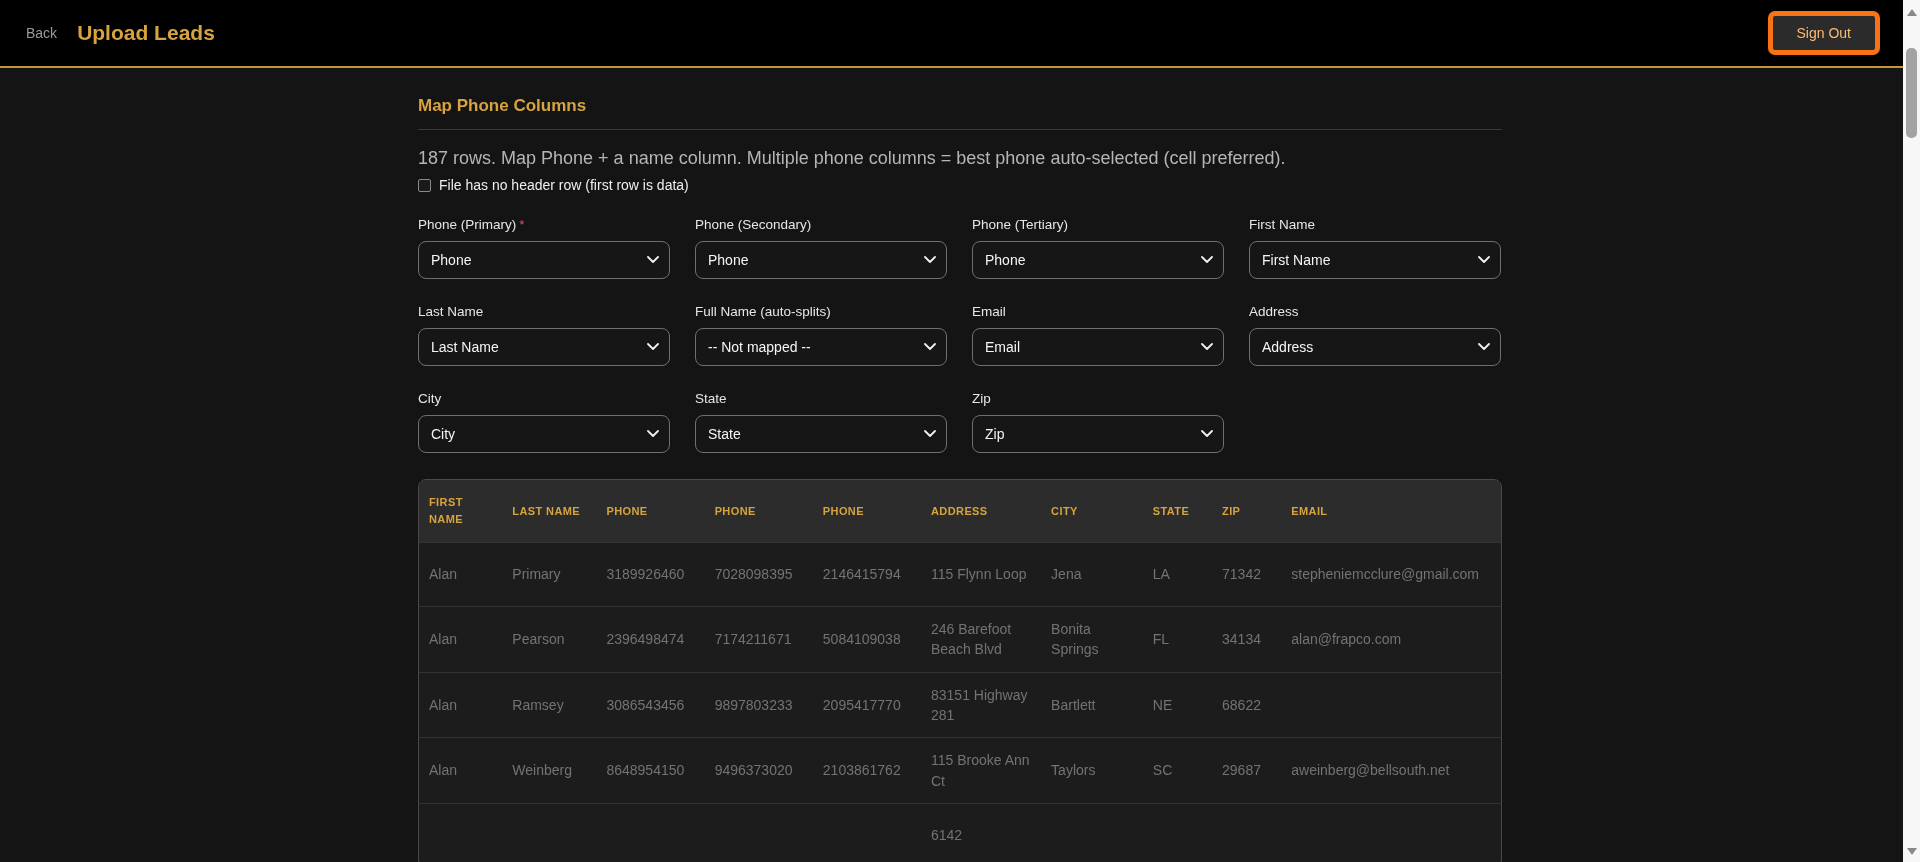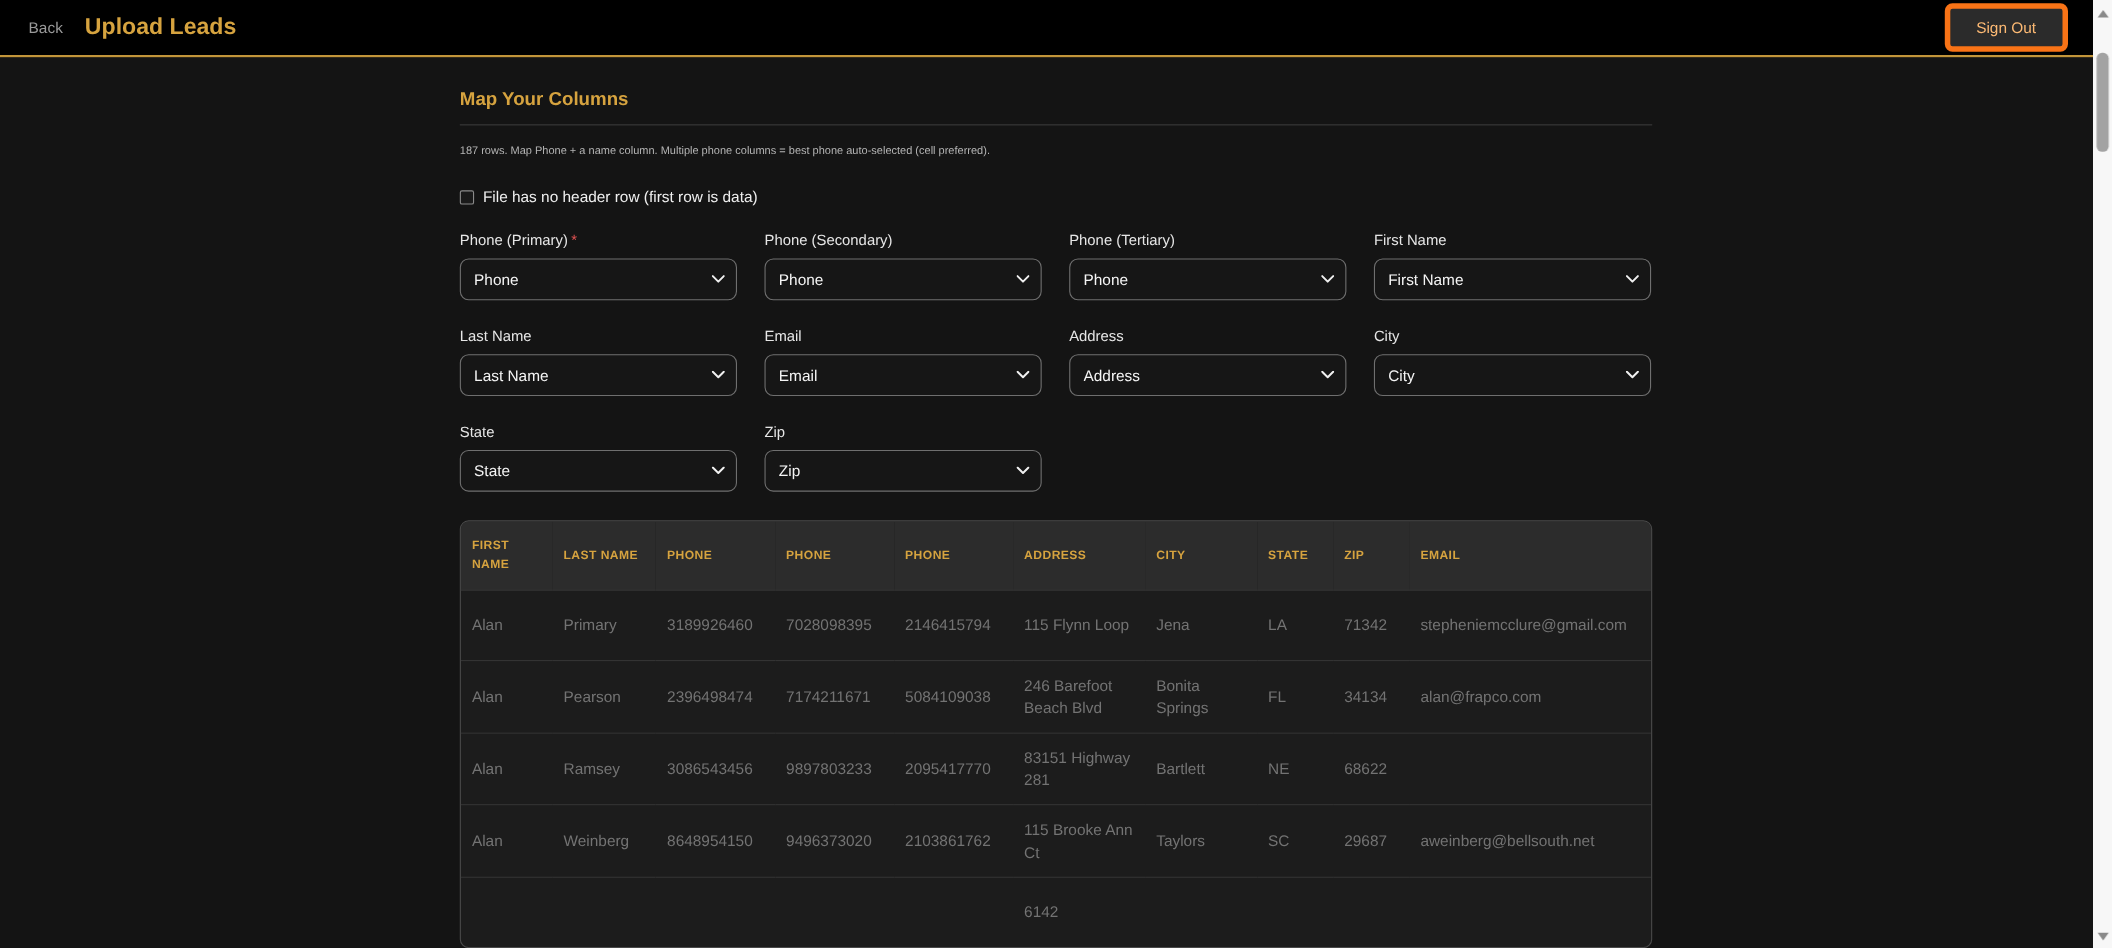--- a/index.html
+++ b/index.html
@@ -6,21 +6,21 @@
   html, body {
     width: 1920px; height: 862px;
     overflow: hidden;
     background: #141414;
     font-family: "Liberation Sans", sans-serif;
     color: #e8e8e8;
   }
 
   
   .topbar {
-    height: 52px;
+    height: 68px;
     background: #000;
     border-bottom: 2px solid #c2953a;
     display: flex;
     align-items: center;
     padding: 0 40px 0 26px;
   }
   .back-link {
     color: #9a9a9a;
     font-size: 14px;
     cursor: pointer;
@@ -56,22 +56,22 @@
     font-weight: bold;
     margin-bottom: 13px;
   }
   .divider {
     border: none;
     border-top: 1px solid #3a3a3a;
     margin-bottom: 18px;
   }
   .info-text {
     color: #b5b5b5;
-    font-size: 10px;
-    margin-bottom: 28px;
+    font-size: 18px;
+    margin-bottom: 8px;
   }
 
   .checkbox-row {
     display: flex;
     align-items: center;
     gap: 8px;
     margin-bottom: 24px;
   }
   .checkbox-row input[type="checkbox"] {
     appearance: none;
@@ -214,21 +214,21 @@
 
 <div class="topbar">
   <span class="back-link">Back</span>
   <span class="app-title">Upload Leads</span>
   <span class="topbar-spacer"></span>
   <button class="signout-btn">Sign Out</button>
 </div>
 
 <div class="container">
 
-  <div class="section-heading">Map Your Columns</div>
+  <div class="section-heading">Map Phone Columns</div>
   <hr class="divider">
 
   <div class="info-text">187 rows. Map Phone + a name column. Multiple phone columns = best phone auto-selected (cell preferred).</div>
 
   <div class="checkbox-row">
     <input type="checkbox" id="noheader" style="">
     <label for="noheader">File has no header row (first row is data)</label>
   </div>
 
   <div class="map-grid">
@@ -286,20 +286,31 @@
       <div class="select-wrap">
         <select><option>Last Name</option></select>
         <span class="chevron-icon">
             <svg width="12" height="8" viewBox="0 0 12 8">
               <path d="M1 1l5 5 5-5" stroke="#f0f0f0" stroke-width="1.8" fill="none" stroke-linecap="round" stroke-linejoin="round"></path>
             </svg>
           </span>
       </div>
     </div>
 
+    <div class="field">
+      <div class="field-label">Full Name (auto-splits)</div>
+      <div class="select-wrap">
+        <select><option>-- Not mapped --</option></select>
+        <span class="chevron-icon">
+            <svg width="12" height="8" viewBox="0 0 12 8">
+              <path d="M1 1l5 5 5-5" stroke="#f0f0f0" stroke-width="1.8" fill="none" stroke-linecap="round" stroke-linejoin="round"></path>
+            </svg>
+          </span>
+      </div>
+    </div>
 
     <div class="field">
       <div class="field-label">Email</div>
       <div class="select-wrap">
         <select><option>Email</option></select>
         <span class="chevron-icon">
             <svg width="12" height="8" viewBox="0 0 12 8">
               <path d="M1 1l5 5 5-5" stroke="#f0f0f0" stroke-width="1.8" fill="none" stroke-linecap="round" stroke-linejoin="round"></path>
             </svg>
           </span>

